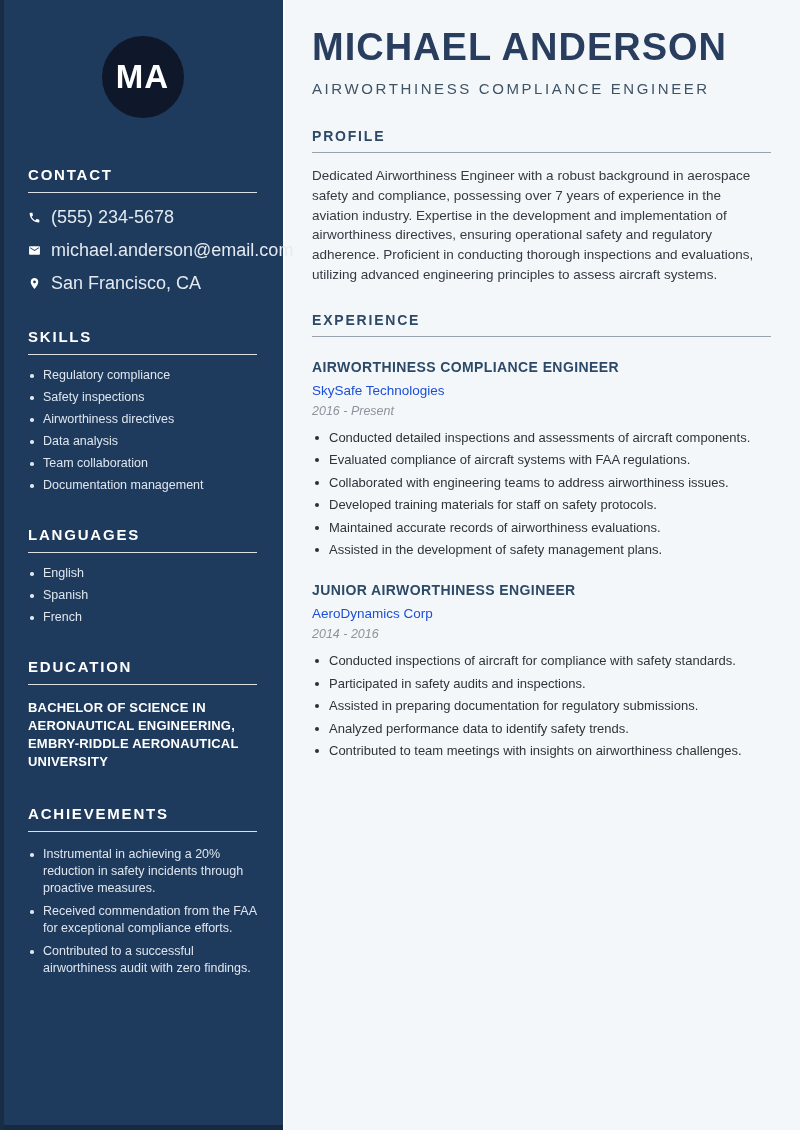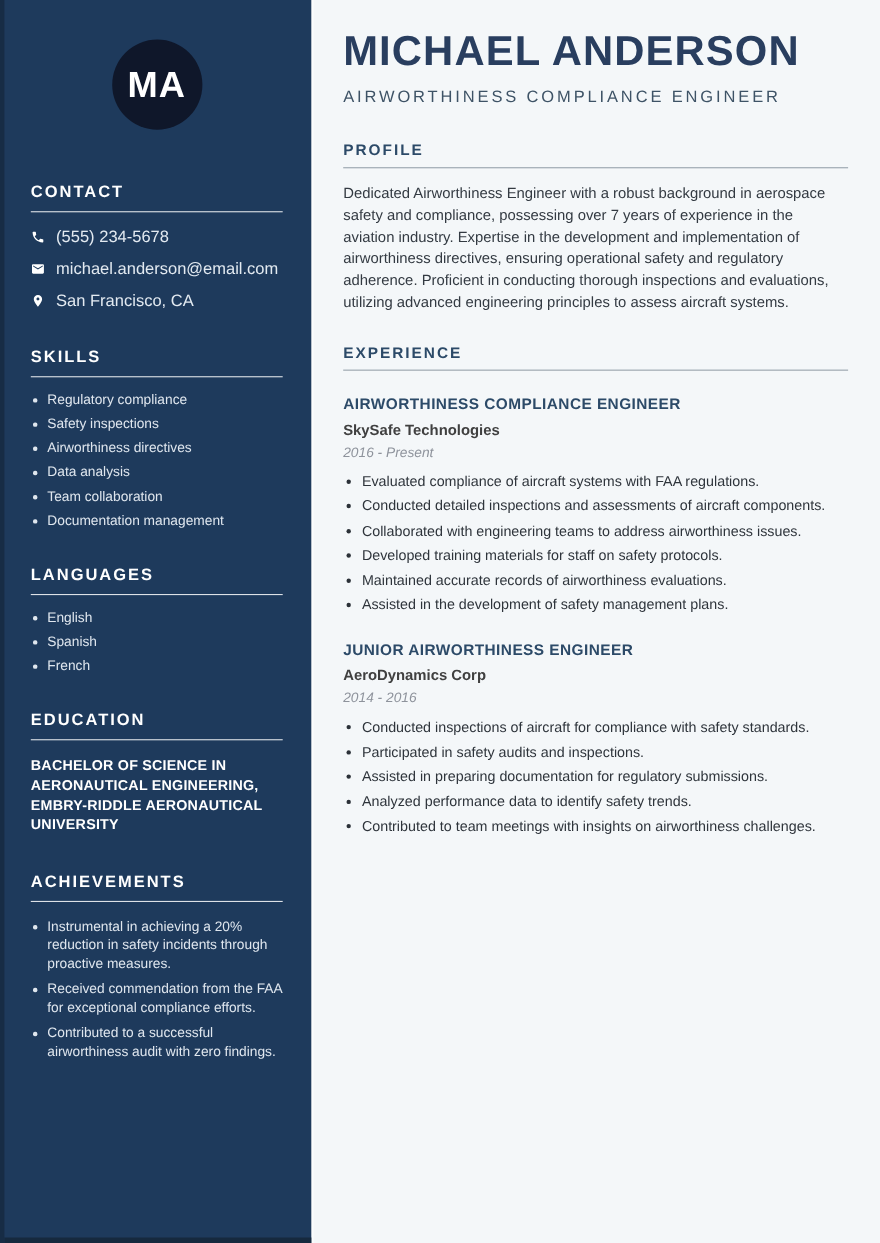--- a/index.html
+++ b/index.html
@@ -33,21 +33,21 @@
   }
   .side-section { margin-top:34px; }
   .side-section.contact { margin-top:48px; }
   .side-heading {
     font-size:15px; font-weight:bold; color:#ffffff; letter-spacing:1.8px;
   }
   .side-rule { height:1px; background:rgba(255,255,255,0.85); margin-top:9px; margin-bottom:14px; }
 
   .contact-row { display:flex; align-items:center; margin-bottom:12px; }
   .contact-row svg { width:13px; height:13px; fill:#ffffff; flex-shrink:0; margin-right:10px; }
-  .contact-text { font-size:15px; color:#e3eaf1; }
+  .contact-text { font-size:18px; color:#e3eaf1; }
 
   ul.side-list { list-style:none; }
   ul.side-list li {
     position:relative; padding-left:15px; margin-bottom:9px;
     font-size:12.5px; line-height:13px; color:#dfe6ee;
   }
   ul.side-list li::before {
     content:""; position:absolute; left:2px; top:5px;
     width:3.5px; height:3.5px; border-radius:50%; background:#dfe6ee;
   }
@@ -74,21 +74,21 @@
   .main-heading { font-size:14px; font-weight:bold; color:#2c4a68; letter-spacing:1.8px; }
   .main-rule { height:1px; background:#97a2ac; margin-top:8px; }
 
   .profile-text {
     margin-top:13px; font-size:13.5px; line-height:19.8px; color:#333a42;
   }
 
   .job { margin-top:22px; }
   .job + .job { margin-top:25px; }
   .job-title { font-size:14px; font-weight:bold; color:#2c4a68; letter-spacing:0.4px; }
-  .company { margin-top:8px; font-size:13.5px; font-weight:bold; color:#404040; }
+  .company { margin-top:8px; font-size:13.5px; font-weight:normal; color:#1d4ed8; }
   .dates { margin-top:6px; font-size:12.5px; font-style:italic; color:#8e939c; }
 
   ul.job-bullets { list-style:none; margin-top:13px; }
   ul.job-bullets li {
     position:relative; padding-left:17px; margin-bottom:8.5px;
     font-size:13px; line-height:14px; color:#2e343b;
   }
   ul.job-bullets li::before {
     content:""; position:absolute; left:3px; top:5px;
     width:4px; height:4px; border-radius:50%; background:#2b3138;
@@ -177,22 +177,22 @@
 
   <section class="main-section experience">
     <div class="main-heading">EXPERIENCE</div>
     <div class="main-rule"></div>
 
     <div class="job">
       <div class="job-title">AIRWORTHINESS COMPLIANCE ENGINEER</div>
       <div class="company">SkySafe Technologies</div>
       <div class="dates">2016 - Present</div>
       <ul class="job-bullets">
+        <li>Conducted detailed inspections and assessments of aircraft components.</li>
         <li>Evaluated compliance of aircraft systems with FAA regulations.</li>
-        <li>Conducted detailed inspections and assessments of aircraft components.</li>
         <li>Collaborated with engineering teams to address airworthiness issues.</li>
         <li>Developed training materials for staff on safety protocols.</li>
         <li>Maintained accurate records of airworthiness evaluations.</li>
         <li>Assisted in the development of safety management plans.</li>
       </ul>
     </div>
 
     <div class="job">
       <div class="job-title">JUNIOR AIRWORTHINESS ENGINEER</div>
       <div class="company">AeroDynamics Corp</div>

